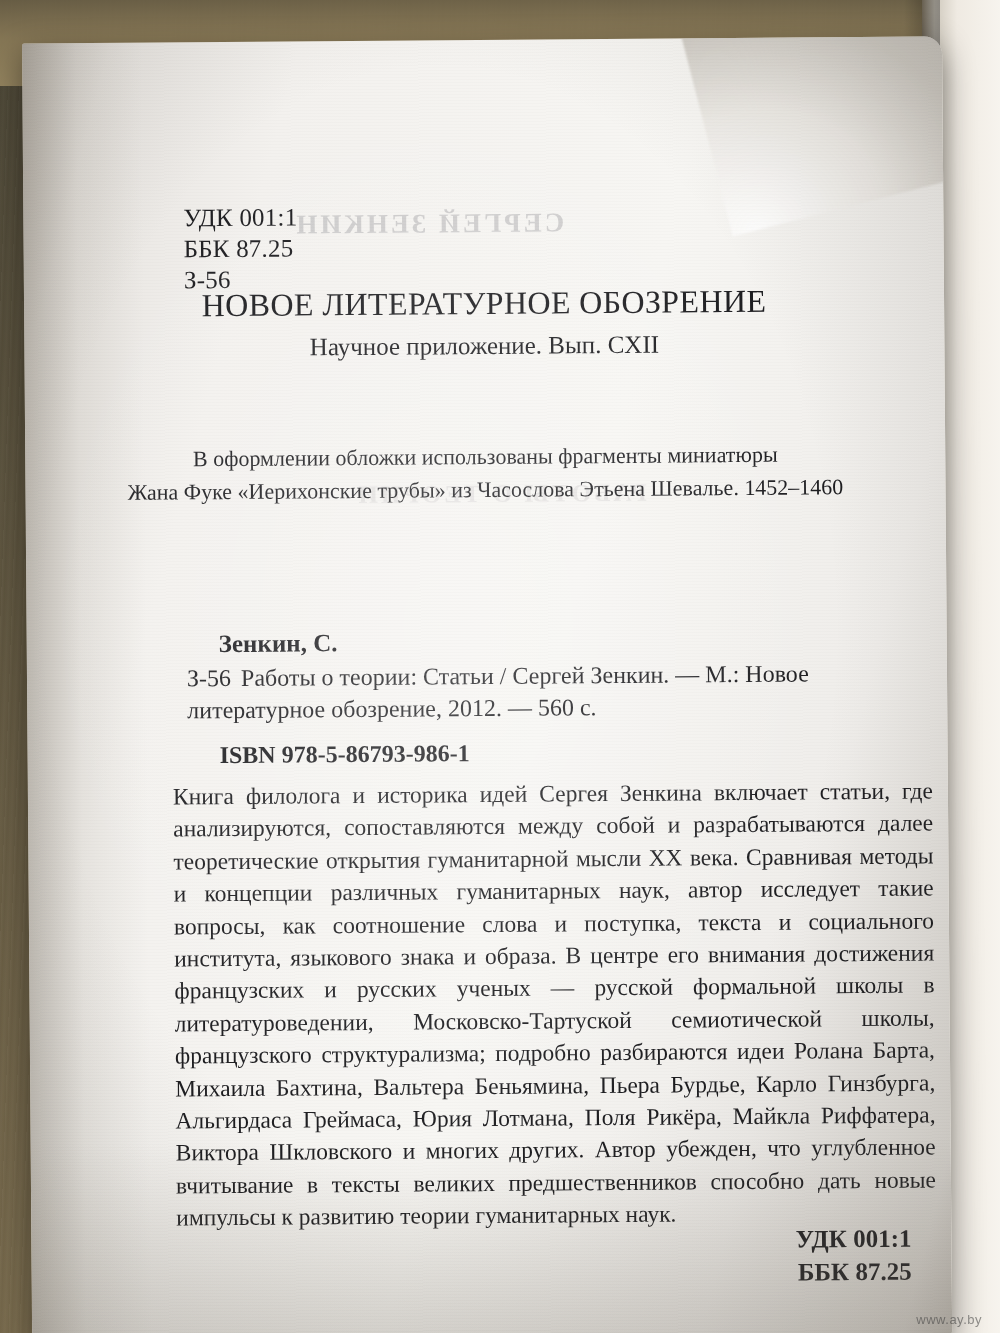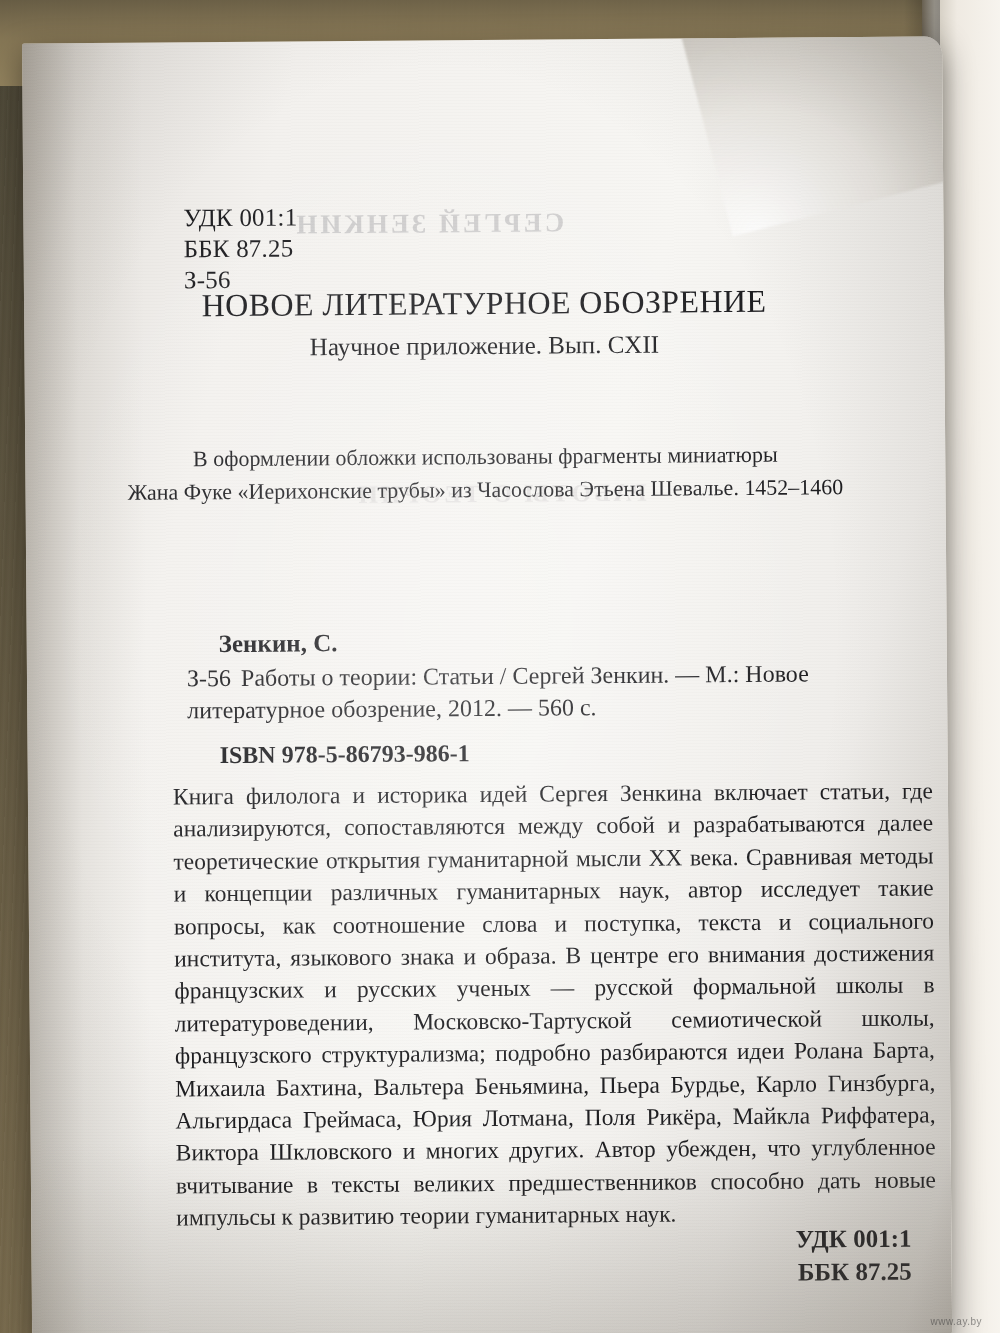--- a/index.html
+++ b/index.html
@@ -190,21 +190,21 @@
     position: absolute; inset: 0;
     background-image:
       repeating-linear-gradient(0deg, rgba(0,0,0,.012) 0px, rgba(0,0,0,.012) 1px, rgba(255,255,255,0) 1px, rgba(255,255,255,0) 3px);
     mix-blend-mode: multiply;
     pointer-events: none;
   }
   .watermark-line {
     position: absolute;
     right: 18px; bottom: 6px;
     font-family: "Liberation Sans", sans-serif;
-    font-size: 10px;
+    font-size: 13px;
     color: rgba(60,60,60,.55);
     letter-spacing: .5px;
     text-align: center;
   }
 </style>
 </head>
 <body>
 
 <div id="page">
 

